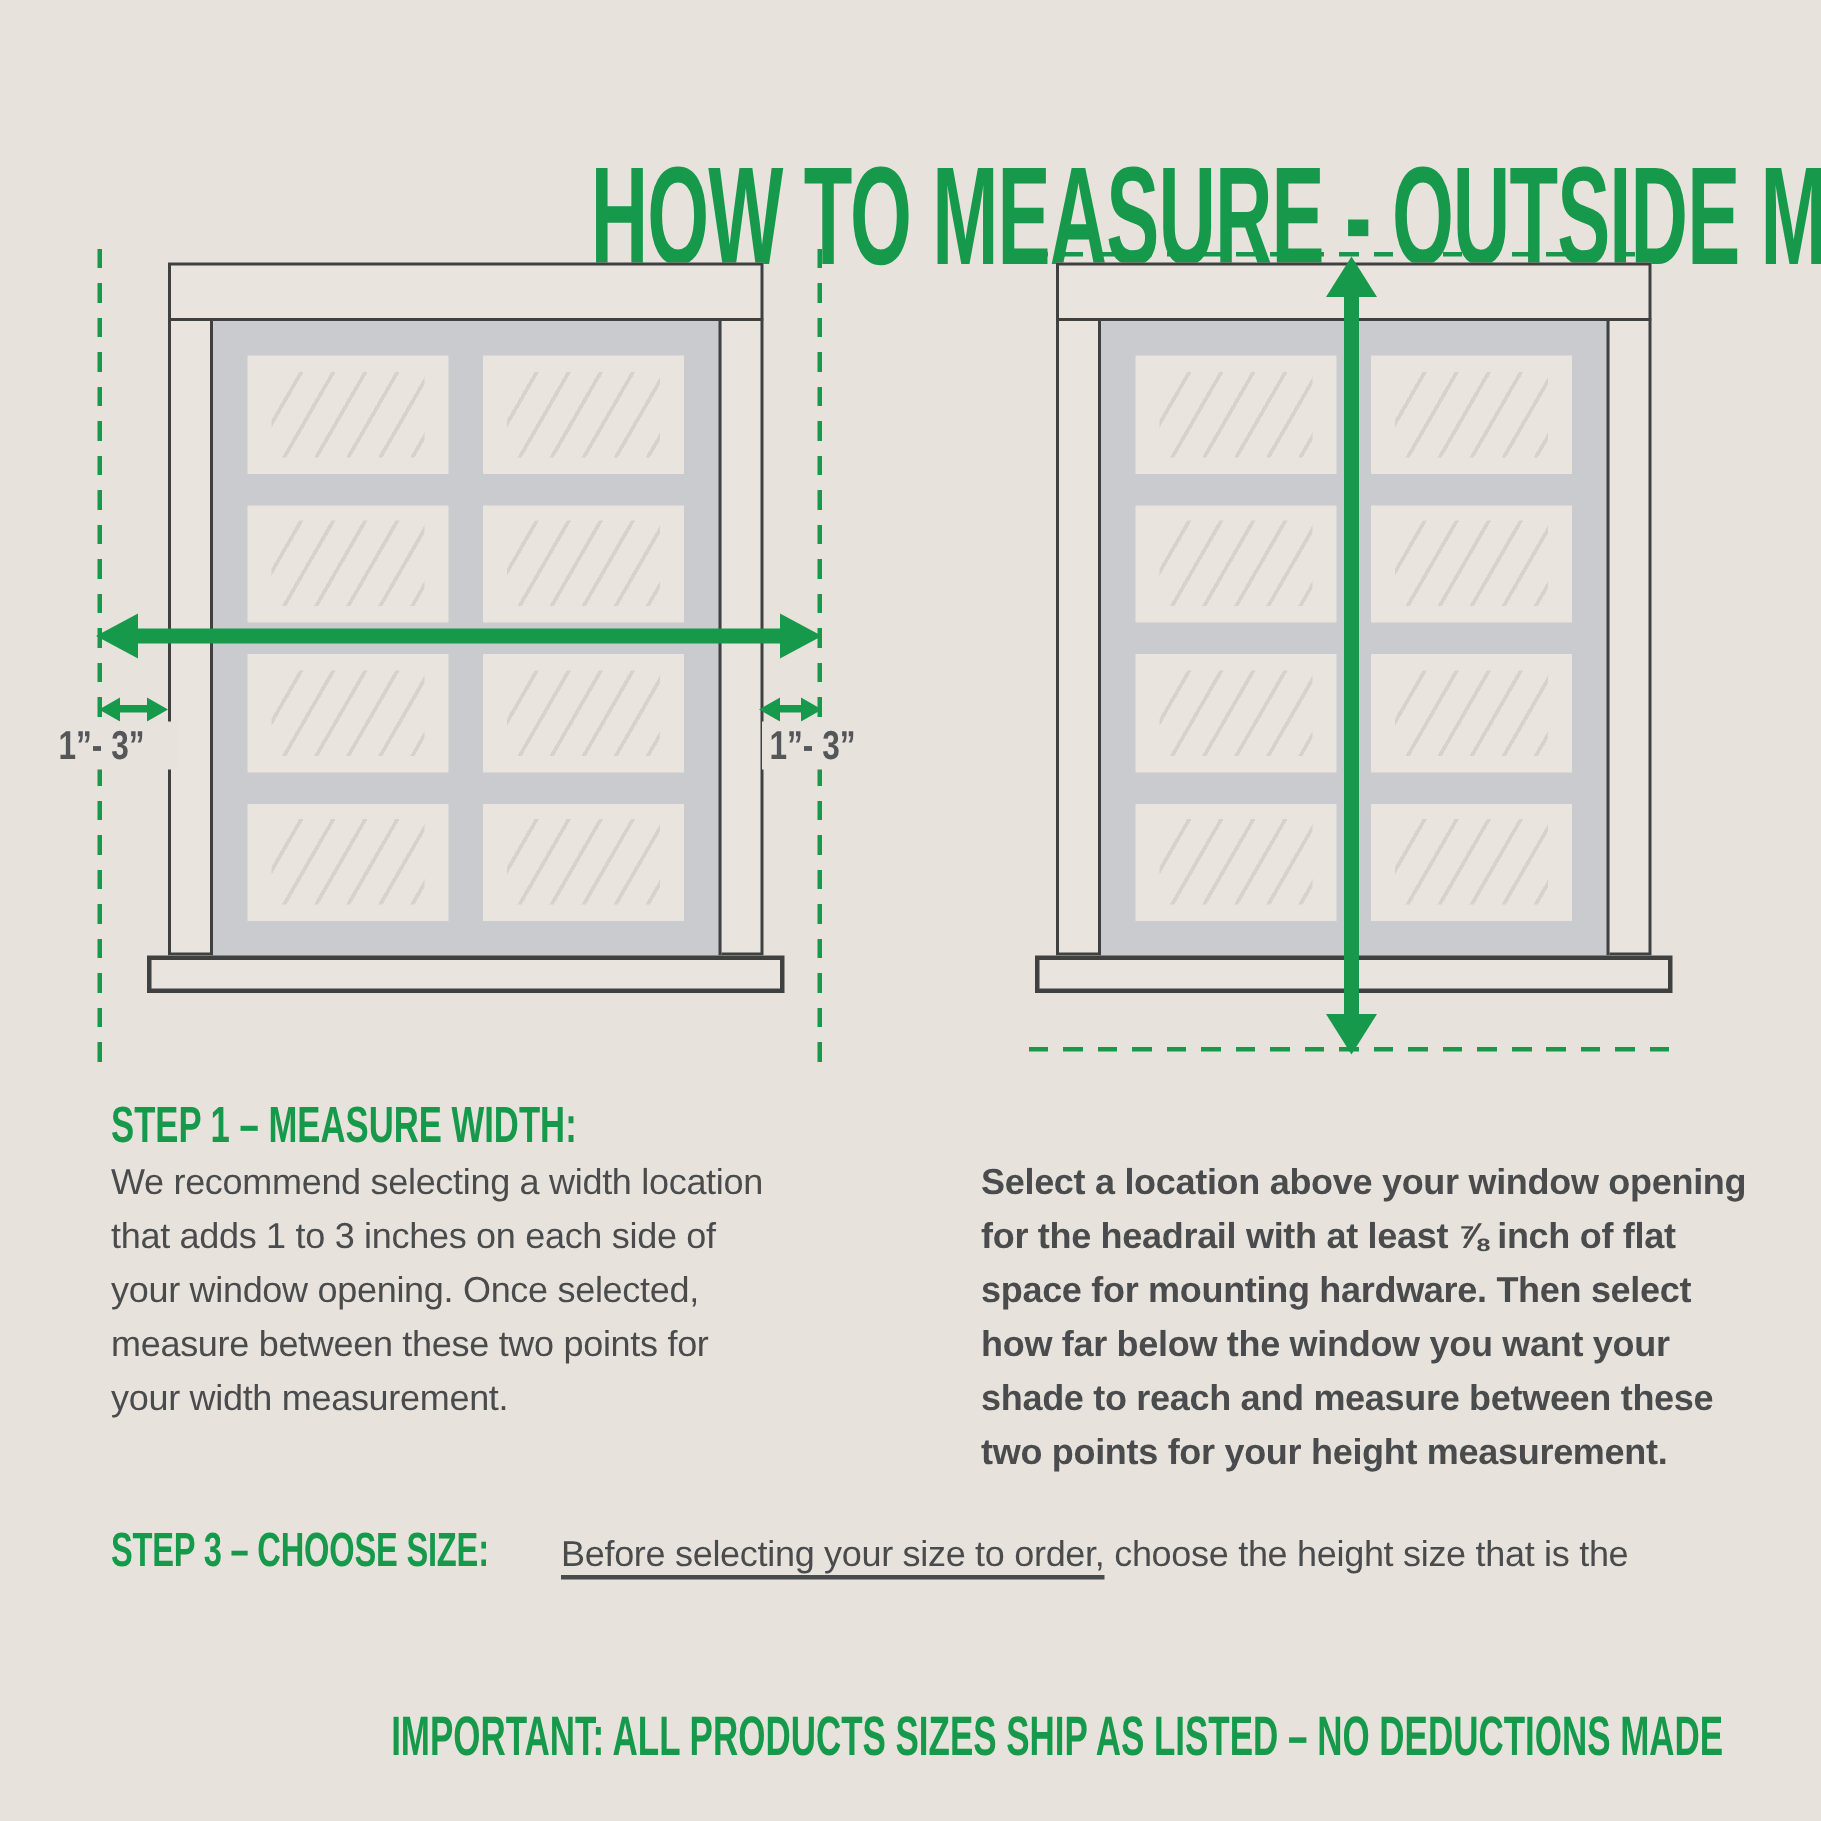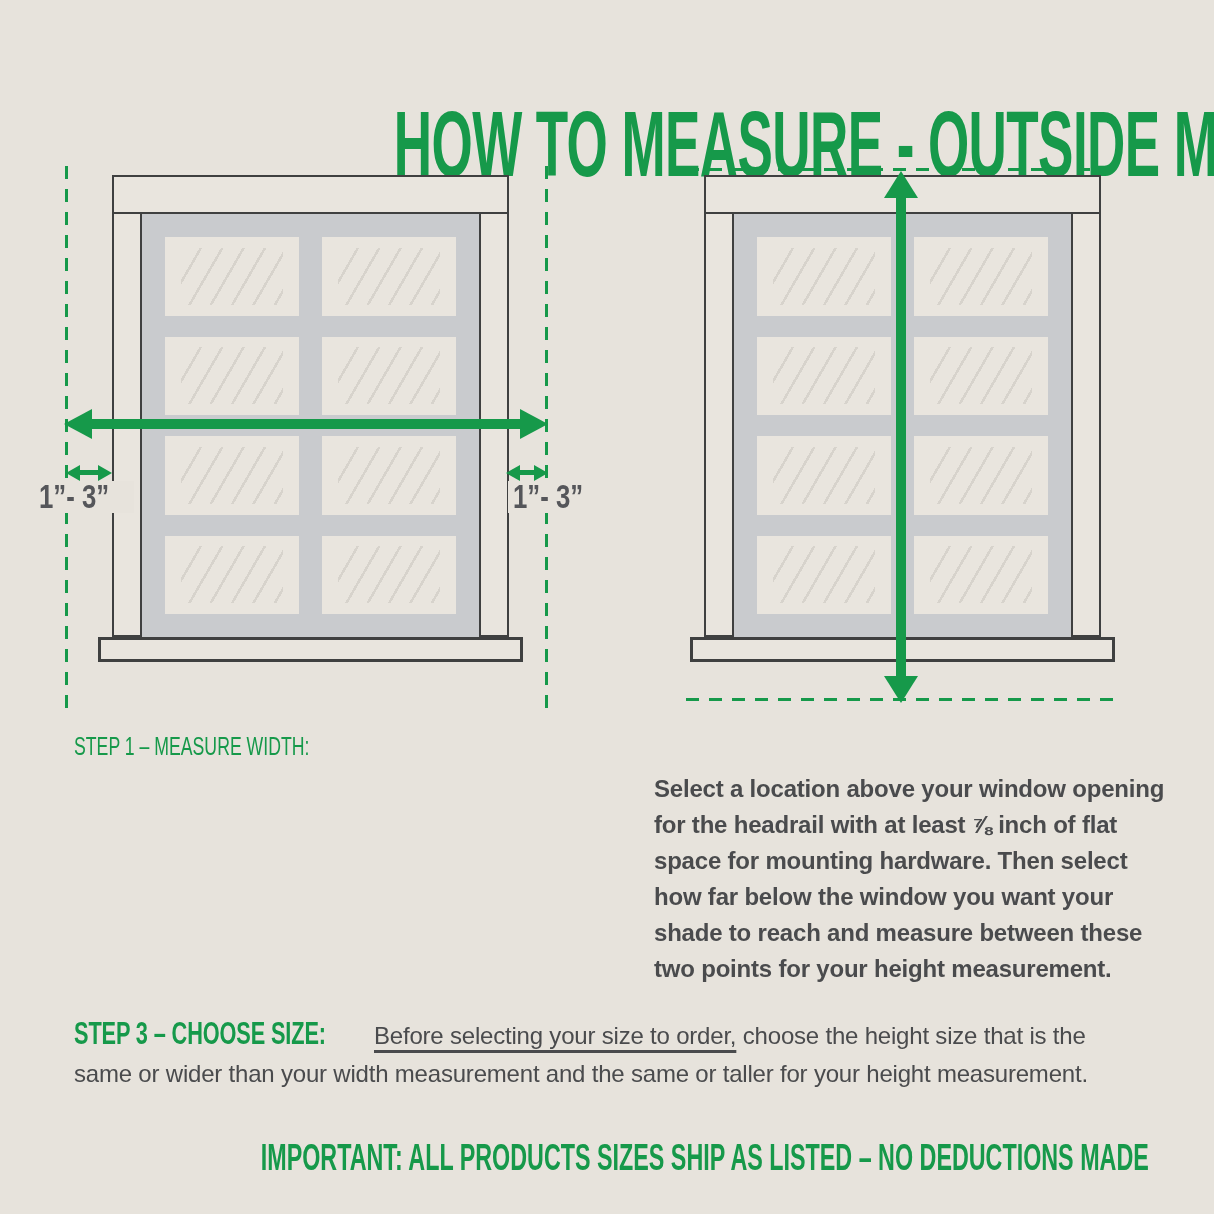--- a/index.html
+++ b/index.html
@@ -19,21 +19,21 @@
   
   .title{position:absolute;top:36px;left:0;right:0;text-align:center;
          color:var(--green);font-weight:bold;font-size:93px;line-height:1.0;letter-spacing:-1px;}
   .title .cx{transform:scaleX(0.57);transform-origin:50% 50%;}
   .footer{position:absolute;top:1138px;left:0;right:0;text-align:right;
           color:var(--green);font-weight:bold;font-size:37px;line-height:1.1;}
   .footer .cx{transform:scaleX(0.63);transform-origin:50% 50%;}
   .cx{display:inline-block;white-space:nowrap;}
 
   
-  .step-h{position:absolute;color:var(--green);font-weight:normal;font-size:26px;line-height:1.1;}
+  .step-h{position:absolute;color:var(--green);font-weight:bold;font-size:34px;line-height:1.1;}
   .step-h .cx{transform:scaleX(0.68);transform-origin:0 50%;}
   .step-b{position:absolute;color:var(--text);font-size:24px;line-height:36px;
           white-space:pre-line;width:560px;letter-spacing:-0.2px;}
   .step3{position:absolute;left:74px;top:1014px;width:1130px;color:var(--text);
          font-size:24px;line-height:38px;letter-spacing:-0.2px;}
   .step3 .line1{white-space:nowrap;}
   .fitbox{display:inline-block;width:300px;vertical-align:baseline;text-decoration:underline;}
   .inline-h{display:inline-block;color:var(--green);font-weight:bold;font-size:32px;
             transform:scaleX(0.68);transform-origin:0 50%;white-space:nowrap;}
   .underlined{text-decoration:underline;text-decoration-thickness:2.5px;text-underline-offset:6px;text-align:right;}
@@ -77,21 +77,21 @@
   .v-arrow .sv{position:absolute;left:12px;width:10px;top:24px;bottom:24px;background:var(--green);}
   .v-arrow .ht{position:absolute;top:0;left:0;width:0;height:0;
                border-left:17px solid transparent;border-right:17px solid transparent;
                border-bottom:27px solid var(--green);}
   .v-arrow .hb{position:absolute;bottom:0;left:0;width:0;height:0;
                border-left:17px solid transparent;border-right:17px solid transparent;
                border-top:27px solid var(--green);}
 
   
   .range-label{position:absolute;top:481px;background:var(--bg);color:var(--label);
-               font-weight:bold;font-size:33px;line-height:32px;padding:0 5px;}
+               font-weight:bold;font-size:27px;line-height:32px;padding:0 5px;}
   .range-label .cx{transform:scaleX(0.78);transform-origin:0 50%;}
 </style>
 </head>
 <body>
 
 <div class="page">
 
   <h1 class="title"><span class="cx">HOW TO MEASURE - OUTSIDE MOUNTED</span></h1>
 
   <div>
@@ -156,28 +156,32 @@
     </div>
 
     <div class="v-arrow" style="left:884px;top:171px;height:532px;">
       <div class="ht"></div>
       <div class="sv"></div>
       <div class="hb"></div>
     </div>
   </div>
 
   <div class="step-h" style="left:74px;top:732px;"><span class="cx">STEP 1 – MEASURE WIDTH:</span></div>
+  <div class="step-b" style="left:74px;top:771px;">We recommend selecting a width location
+that adds 1 to 3 inches on each side of
+your window opening.  Once selected,
+measure between these two points for
+your width measurement.</div>
 
   <div class="step-b" style="left:654px;top:771px;font-weight:bold;">Select a location above your window opening
 for the headrail with at least ⅞ inch of flat
 space for mounting hardware.  Then select
 how far below the window you want your
 shade to reach and measure between these
 two points for your height measurement.</div>
 
   <div class="step3">
     <div class="line1"><span class="fitbox"><span class="inline-h">STEP 3 – CHOOSE SIZE:</span></span><span class="underlined">Before selecting your size to order,</span><span> choose the height size that is the</span></div>
-    <div class="line2">same or wider than your width measurement and the same or taller for your height measurement.</div>
   </div>
 
   <div class="footer"><span class="cx">IMPORTANT: ALL PRODUCTS SIZES SHIP AS LISTED – NO DEDUCTIONS MADE</span></div>
 
 </div>
 
 </body></html>

